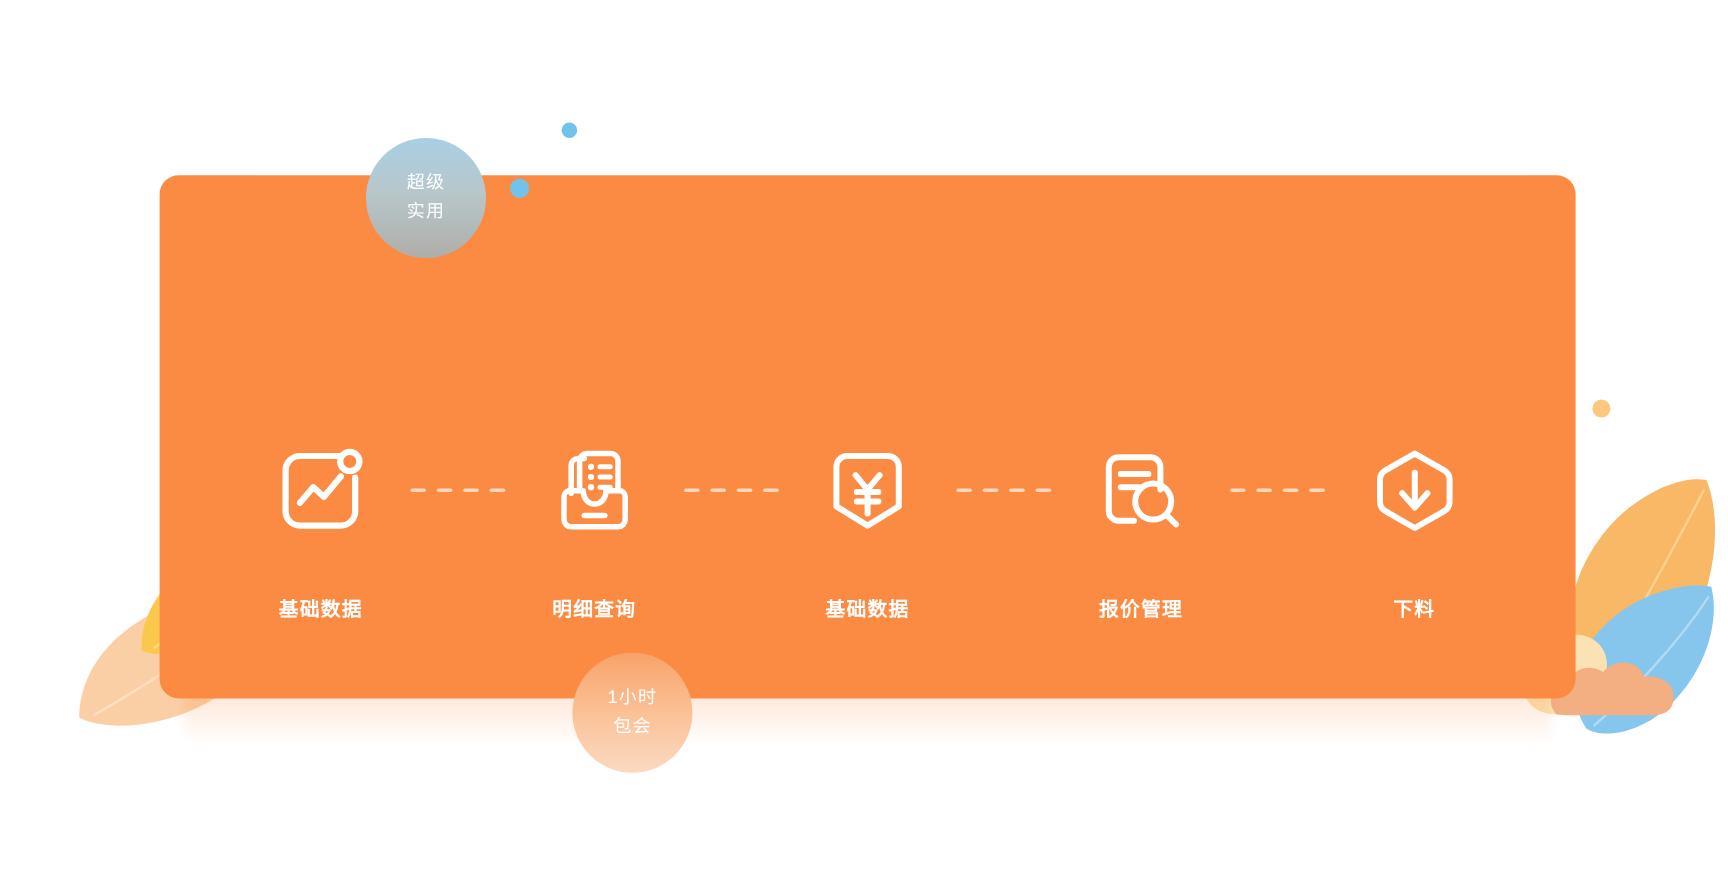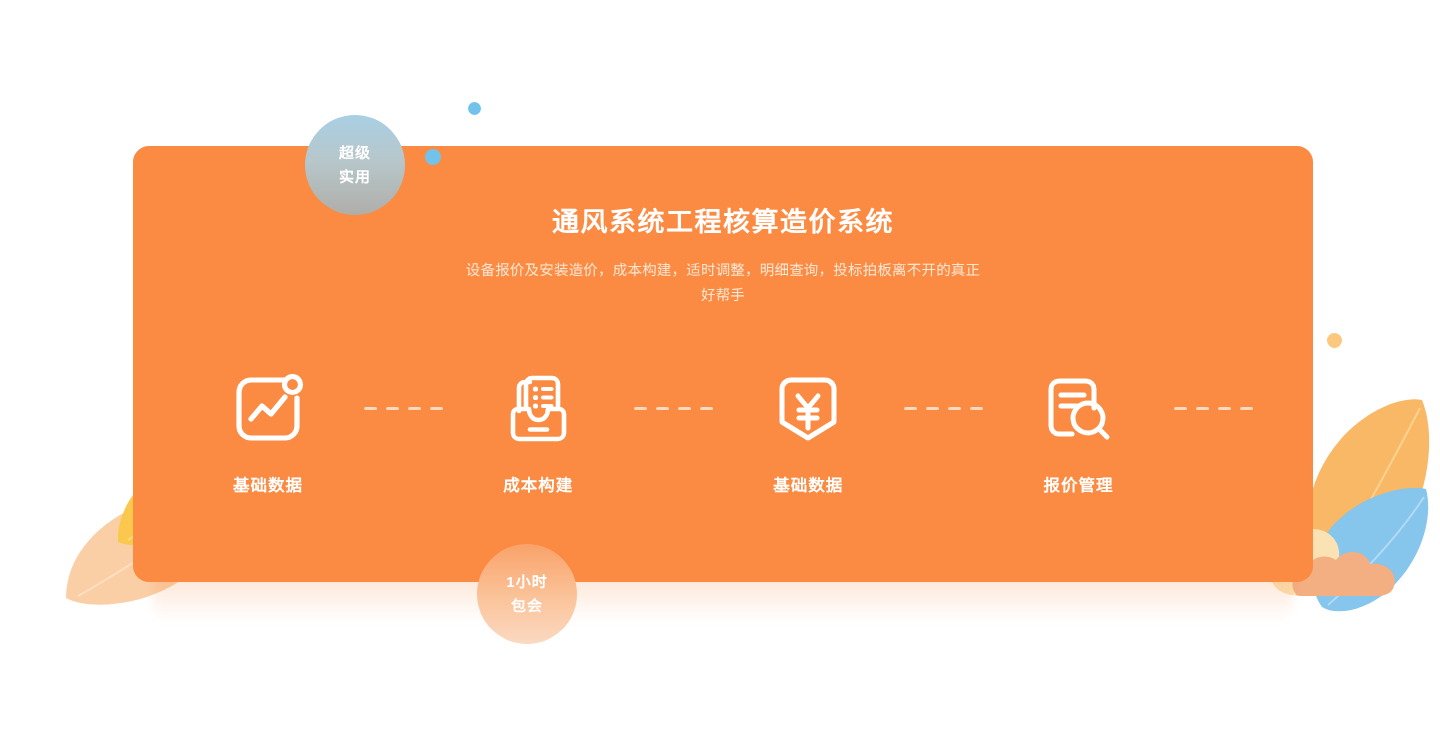--- a/index.html
+++ b/index.html
@@ -96,20 +96,21 @@
     top: 222px;
     display: flex;
     align-items: flex-start;
     justify-content: space-between;
   }
   .feature {
     display: flex;
     flex-direction: column;
     align-items: center;
     width: 150px;
+    gap: 22px;
   }
   .feature-icon {
     width: 82px;
     height: 82px;
     display: flex;
     align-items: center;
     justify-content: center;
   }
   .feature-label {
     margin-top: 22px;
@@ -142,21 +143,21 @@
     flex-direction: column;
     align-items: center;
     justify-content: center;
     color: #ffffff;
     z-index: 20;
     text-align: center;
   }
   .badge span {
     display: block;
     font-size: 15px;
-    font-weight: 700;
+    font-weight: 400;
     line-height: 1.62;
     letter-spacing: 1px;
   }
 
   .badge-super {
     left: 305px;
     top: 115px;
     width: 100px;
     height: 100px;
     background: linear-gradient(to bottom, #A9CFE4 0%, #B7C7CB 45%, #AFAEA9 100%);
@@ -227,24 +228,20 @@
       <path d="M8 44 C 0 34, 6 22, 18 22 C 20 8, 36 2, 48 10
                C 58 -2, 78 0, 82 14 C 98 12, 110 22, 106 36
                C 104 44, 96 46, 88 46 L 18 46 C 12 46, 8 46, 8 44 Z" fill="#F3AE82"></path>
     </svg>
   </div>
 
   <div class="card-shadow"></div>
 
   <div class="card">
 
-    <div class="heading-wrap">
-      <h1 class="main-title">通风系统工程核算造价系统</h1>
-      <p class="sub-title">设备报价及安装造价，成本构建，适时调整，明细查询，投标拍板离不开的真正好帮手</p>
-    </div>
 
     <div class="features">
 
       <div class="feature">
         <div class="feature-icon">
           <svg width="78" height="78" viewBox="0 0 78 78" fill="none">
             <path d="M55 10 H22 C15.4 10 10 15.4 10 22 V56 C10 62.6 15.4 68 22 68
                      H56 C62.6 68 68 62.6 68 56 V28" stroke="#ffffff" stroke-width="5.2" stroke-linecap="round"></path>
             <circle cx="63.5" cy="14.5" r="8" stroke="#ffffff" stroke-width="5.2"></circle>
             <path d="M22 49 L33 36 L42 44 L56 27" stroke="#ffffff" stroke-width="5.2" stroke-linecap="round" stroke-linejoin="round"></path>
@@ -270,21 +267,21 @@
             <circle cx="36.5" cy="27.5" r="2.6" fill="#ffffff"></circle>
             <circle cx="36.5" cy="36" r="2.6" fill="#ffffff"></circle>
             <path d="M44 19 H52.5 M44 27.5 H52.5 M44 36 H52.5" stroke="#ffffff" stroke-width="4.2" stroke-linecap="round"></path>
             <path d="M14 44 C14 41 16.2 39 19 39 H30
                      C30 45.6 34.2 50 39.5 50 C44.8 50 49 45.6 49 39
                      H60 C62.8 39 65 41 65 44 V63 C65 66.3 62.3 69 59 69
                      H20 C16.7 69 14 66.3 14 63 Z" stroke="#ffffff" stroke-width="4.6" stroke-linejoin="round"></path>
             <path d="M31 59.5 H48" stroke="#ffffff" stroke-width="4.6" stroke-linecap="round"></path>
           </svg>
         </div>
-        <div class="feature-label">成本构建</div>
+        <div class="feature-label">明细查询</div>
       </div>
 
       <div class="connector">
         <span></span>
           <span></span>
           <span></span>
           <span></span>
       </div>
 
       <div class="feature">
@@ -319,20 +316,33 @@
         <div class="feature-label">报价管理</div>
       </div>
 
       <div class="connector">
         <span></span>
           <span></span>
           <span></span>
           <span></span>
       </div>
 
+      <div class="feature">
+        <div class="feature-icon">
+          <svg width="78" height="78" viewBox="0 0 78 78" fill="none">
+            <path d="M39 8 L63.5 22 C66.2 23.6 68 26.6 68 29.8 V48.2
+                     C68 51.4 66.2 54.4 63.5 56 L39 70 L14.5 56
+                     C11.8 54.4 10 51.4 10 48.2 V29.8
+                     C10 26.6 11.8 23.6 14.5 22 Z" stroke="#ffffff" stroke-width="5" stroke-linejoin="round"></path>
+            <path d="M39 24 V52" stroke="#ffffff" stroke-width="5" stroke-linecap="round"></path>
+            <path d="M28.5 41 L39 53 L49.5 41" stroke="#ffffff" stroke-width="5" stroke-linecap="round" stroke-linejoin="round"></path>
+          </svg>
+        </div>
+        <div class="feature-label">下料</div>
+      </div>
 
     </div>
   </div>
 
   <div class="badge badge-super">
     <span>超级</span>
     <span>实用</span>
   </div>
 
 

